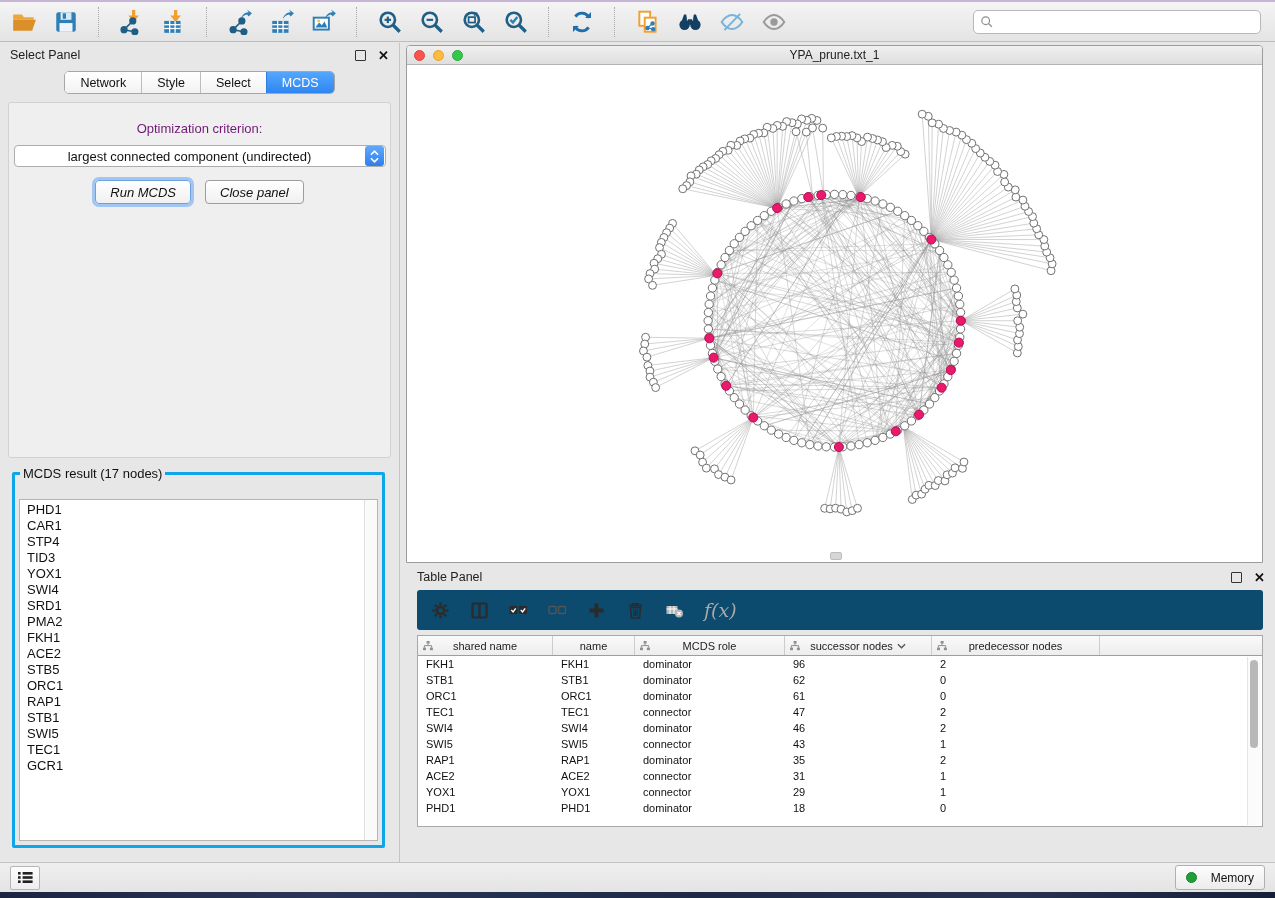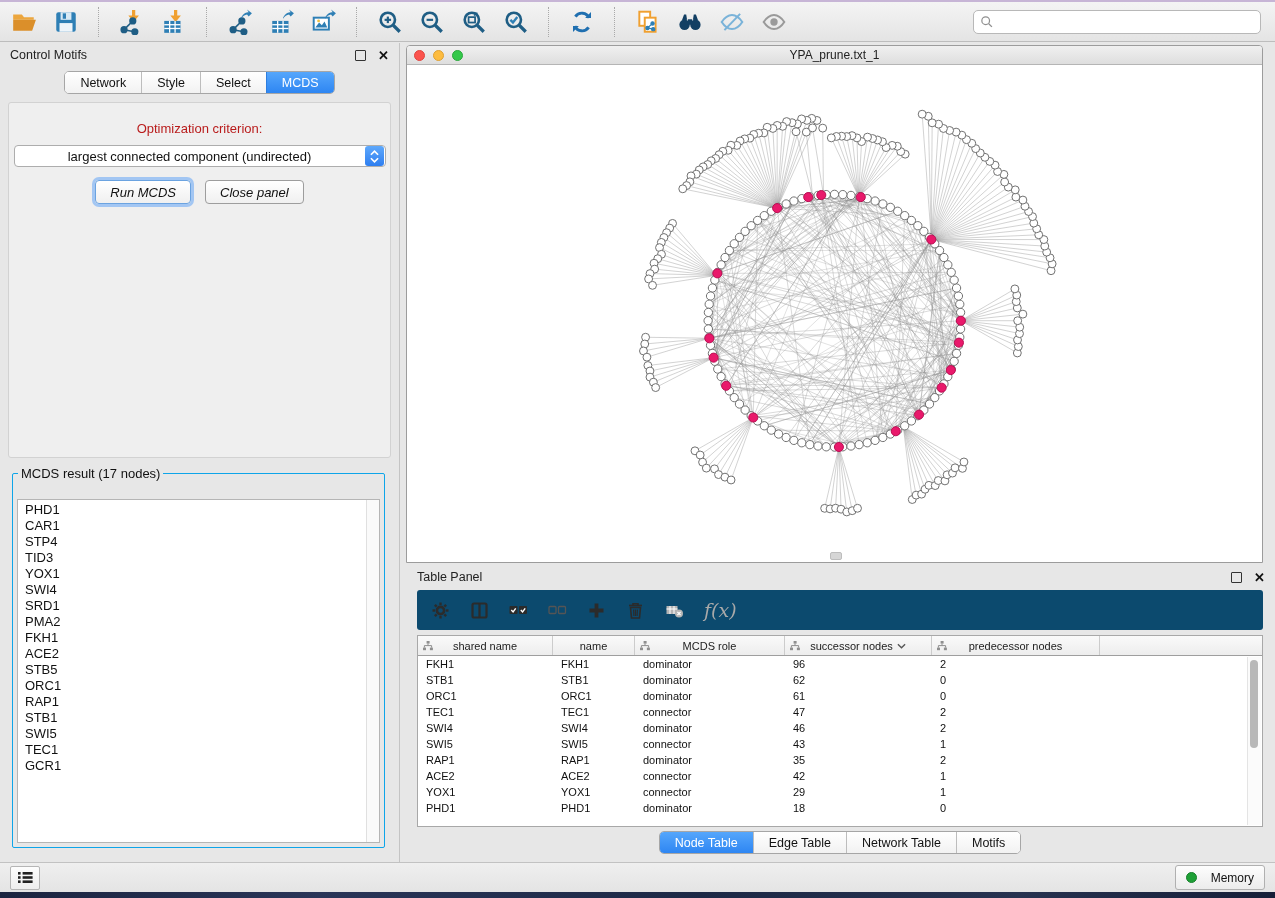--- a/index.html
+++ b/index.html
@@ -39,40 +39,40 @@
   .seg .seg-btn{
     padding:0 15px;font-size:12.5px;display:flex;align-items:center;color:#111;
     border-left:1px solid #bdbdbd;background:linear-gradient(#ffffff,#f2f2f2);
   }
   .seg .seg-btn:first-child{border-left:none}
   .seg .seg-btn.active{background:linear-gradient(#55a6fc,#2e86f2);color:#fff;border-left-color:#2e7edf}
   .cp-inner{
     margin:8px 8px 0;height:356px;background:#efefef;border:1px solid #d2d2d2;border-radius:3px;
     box-sizing:border-box;text-align:center;
   }
-  .opt-label{font-size:13px;color:#b91c1c;margin-top:18px}
+  .opt-label{font-size:13px;color:#701a75;margin-top:18px}
   .dropdown{
     width:372px;height:22px;margin:9px auto 0;background:#fff;border:1px solid #adadad;border-radius:4px;
     display:flex;align-items:center;box-sizing:border-box;
   }
   .dropdown .dd-text{flex:1;font-size:13px;text-align:center;color:#111;white-space:nowrap;overflow:hidden}
   .dd-stepper{
     width:19px;height:20px;border-radius:3px;background:linear-gradient(#5fa9fc,#2e7ef0);
     display:flex;flex-direction:column;align-items:center;justify-content:center;gap:1px;margin-right:1px;
   }
   .dd-stepper svg{width:9px;height:6px}
   .btn-row{display:flex;justify-content:center;gap:14px;margin-top:13px}
   .push-btn{
     height:22px;padding:0 14px;background:linear-gradient(#ffffff,#f0f0f0);border:1px solid #9d9d9d;border-radius:4px;
     font-size:13px;color:#111;display:flex;align-items:center;font-style:italic;
   }
   .push-btn.focused{box-shadow:0 0 0 3px rgba(110,170,245,.6);border-color:#6ba3e0}
   .mcds-fieldset{
     position:absolute;left:12px;right:14px;top:423px;bottom:14px;
-    border:1px solid #0ea5e9;border-radius:2px;margin:0;padding:2px 3px 3px;box-sizing:border-box;
+    border:3px solid #0ea5e9;border-radius:2px;margin:0;padding:2px 3px 3px;box-sizing:border-box;
     font-family:"Liberation Sans",sans-serif;
   }
   .mcds-fieldset legend{font-size:13px;color:#111;padding:0 3px;margin-left:2px}
   .mcds-listbox{
     position:absolute;left:4px;right:4px;top:18px;bottom:4px;background:#fff;border:1px solid #b5b5b5;
     display:flex;
   }
   .mcds-list{flex:1;overflow:hidden;padding:2px 0 0 7px}
   .mcds-item{font-size:13px;line-height:16px;color:#111}
   .mcds-scroll{width:12px;background:#fafafa;border-left:1px solid #e0e0e0}
@@ -320,21 +320,21 @@
     <svg viewBox="0 0 16 16">
       <circle cx="6.5" cy="6.5" r="4.4" fill="none" stroke="#8f8f8f" stroke-width="1.4"></circle>
       <line x1="10" y1="10" x2="13.6" y2="13.6" stroke="#8f8f8f" stroke-width="1.5"></line>
     </svg>
     <input type="text" placeholder="" style="">
   </div>
 </div>
 
 <div class="control-panel">
   <div class="panel-title-row">
-    <span>Control Motifs</span>
+    <span>Select Panel</span>
     <span class="spacer"></span>
     <span class="float-box"></span>
     <span class="close-x">✕</span>
   </div>
   <div class="seg-wrap">
       <div class="seg">
         <div class="seg-btn">Network</div>
         <div class="seg-btn">Style</div>
         <div class="seg-btn">Select</div>
         <div class="seg-btn active">MCDS</div>
@@ -1294,21 +1294,21 @@
             <div class="t-cell col0">RAP1</div>
             <div class="t-cell col1">RAP1</div>
             <div class="t-cell col2">dominator</div>
             <div class="t-cell col3 num">35</div>
             <div class="t-cell col4 num">2</div>
           </div>
           <div class="t-row">
             <div class="t-cell col0">ACE2</div>
             <div class="t-cell col1">ACE2</div>
             <div class="t-cell col2">connector</div>
-            <div class="t-cell col3 num">42</div>
+            <div class="t-cell col3 num">31</div>
             <div class="t-cell col4 num">1</div>
           </div>
           <div class="t-row">
             <div class="t-cell col0">YOX1</div>
             <div class="t-cell col1">YOX1</div>
             <div class="t-cell col2">connector</div>
             <div class="t-cell col3 num">29</div>
             <div class="t-cell col4 num">1</div>
           </div>
           <div class="t-row">
@@ -1316,28 +1316,20 @@
             <div class="t-cell col1">PHD1</div>
             <div class="t-cell col2">dominator</div>
             <div class="t-cell col3 num">18</div>
             <div class="t-cell col4 num">0</div>
           </div>
         </div>
       <div class="t-scroll">
         <div class="t-thumb"></div>
       </div>
     </div>
-    <div class="tp-tabs">
-        <div class="seg">
-          <div class="seg-btn active">Node Table</div>
-          <div class="seg-btn">Edge Table</div>
-          <div class="seg-btn">Network Table</div>
-          <div class="seg-btn">Motifs</div>
-        </div>
-      </div>
   </div>
 </div>
 
 <div class="status-bar">
   <div class="list-btn">
     <svg viewBox="0 0 15 13" width="15" height="13">
       <g fill="#222">
           <rect x="0" y="1" width="2.6" height="2.6"></rect>
           <rect x="4.6" y="1" width="10" height="2.6"></rect>
       <rect x="0" y="5.2" width="2.6" height="2.6"></rect>

